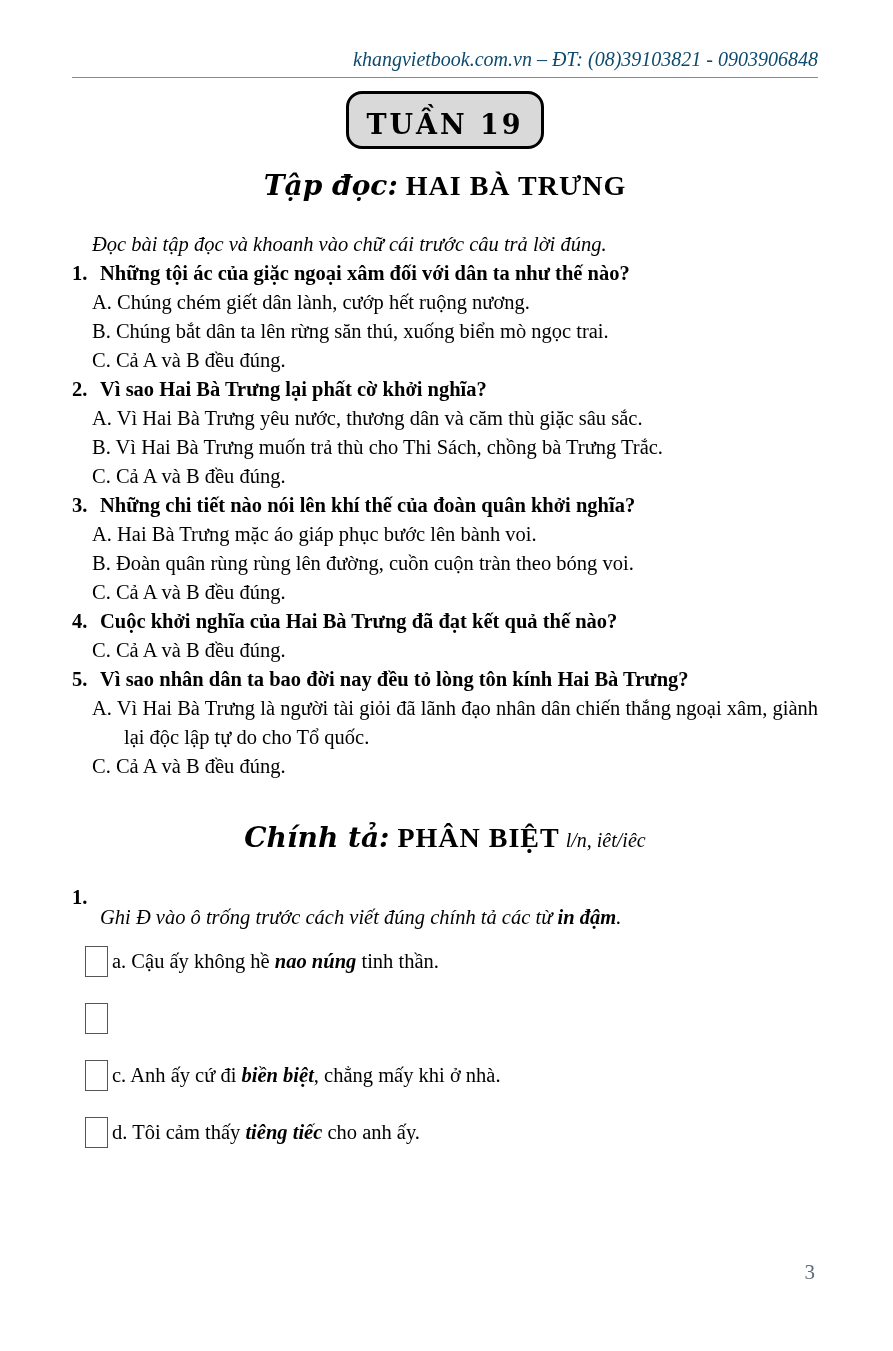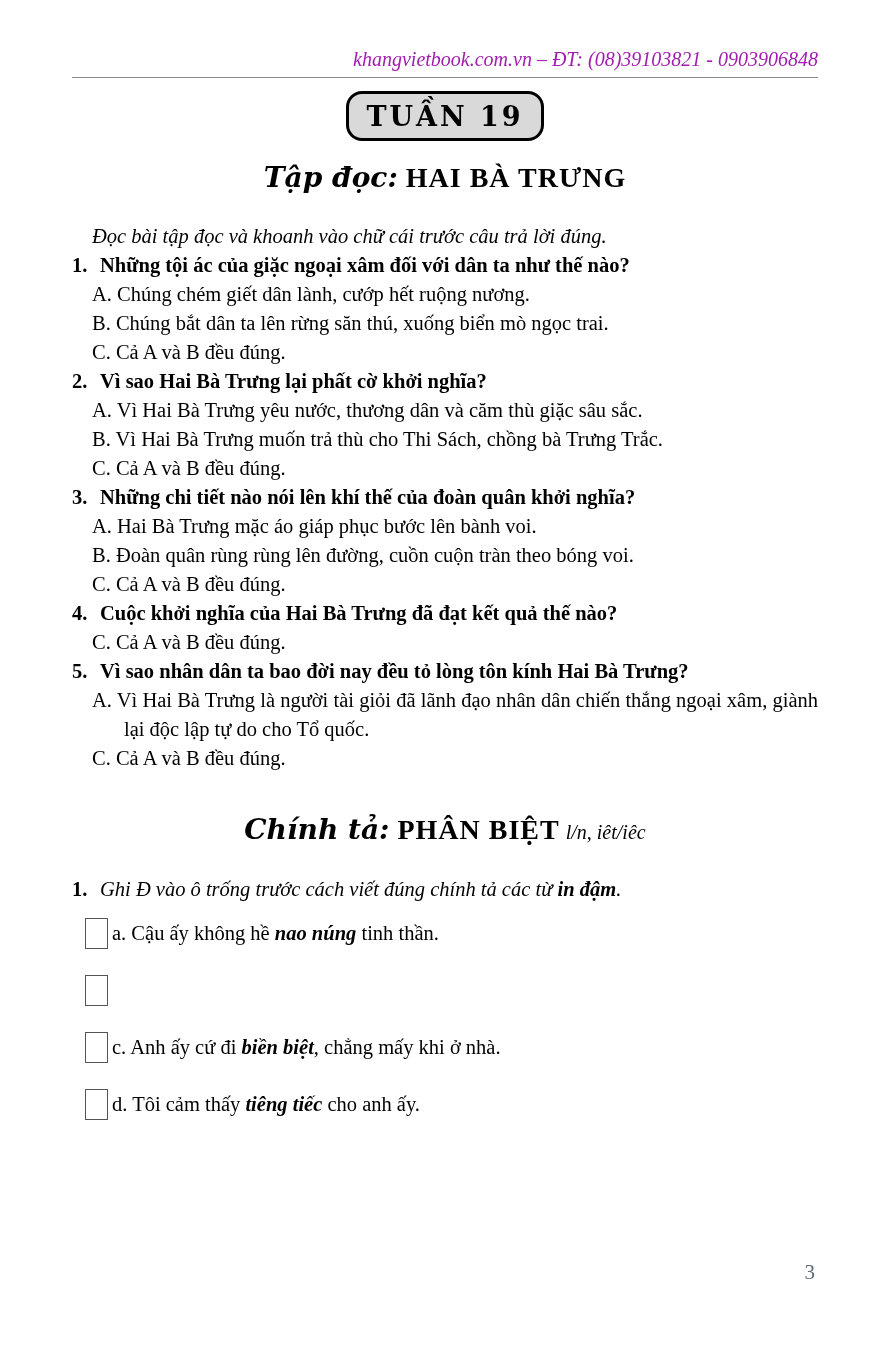--- a/index.html
+++ b/index.html
@@ -11,32 +11,32 @@
     color:#000;
     box-sizing:border-box;
     padding:48px 75px 0 72px;
     overflow:hidden;
   }
   
   .header{
     text-align:right;
     font-style:italic;
     font-size:20px;
-    color:#a21caf;
+    color:#0c4a6e;
     padding-bottom:6px;
     border-bottom:1.5px solid #8a8a8a;
   }
   
   .badge-wrap{text-align:center;margin-top:13px;}
   .week-badge{
     display:inline-block;
     background:#d9d9d9;
     border:3.5px solid #000;
     border-radius:16px;
-    padding:7px 17px 6px 17px;
+    padding:15px 17px 6px 17px;
     font-family:"DejaVu Serif",serif;
     font-weight:bold;
     font-size:27px;
     letter-spacing:3px;
   }
   
   .section-title{
     text-align:center;
     margin-top:20px;
     font-size:28px;
@@ -86,21 +86,21 @@
     text-align:justify;
   }
   
   .exercise-head{
     display:flex;
     margin-top:26px;
     font-size:20.5px;
     line-height:29px;
   }
   .exercise-head .qnum{font-weight:bold;}
-  .exercise-instruction{font-style:italic;flex:1;}
+  .exercise-instruction{font-style:italic;flex:1;margin-top:20px;}
   .em-bold{font-weight:bold;}
   .checkbox-list{margin-top:14px;}
   .checkbox-row{
     display:flex;
     align-items:center;
     margin-left:13px;
     margin-bottom:26px;
     height:31px;
   }
   .checkbox{

